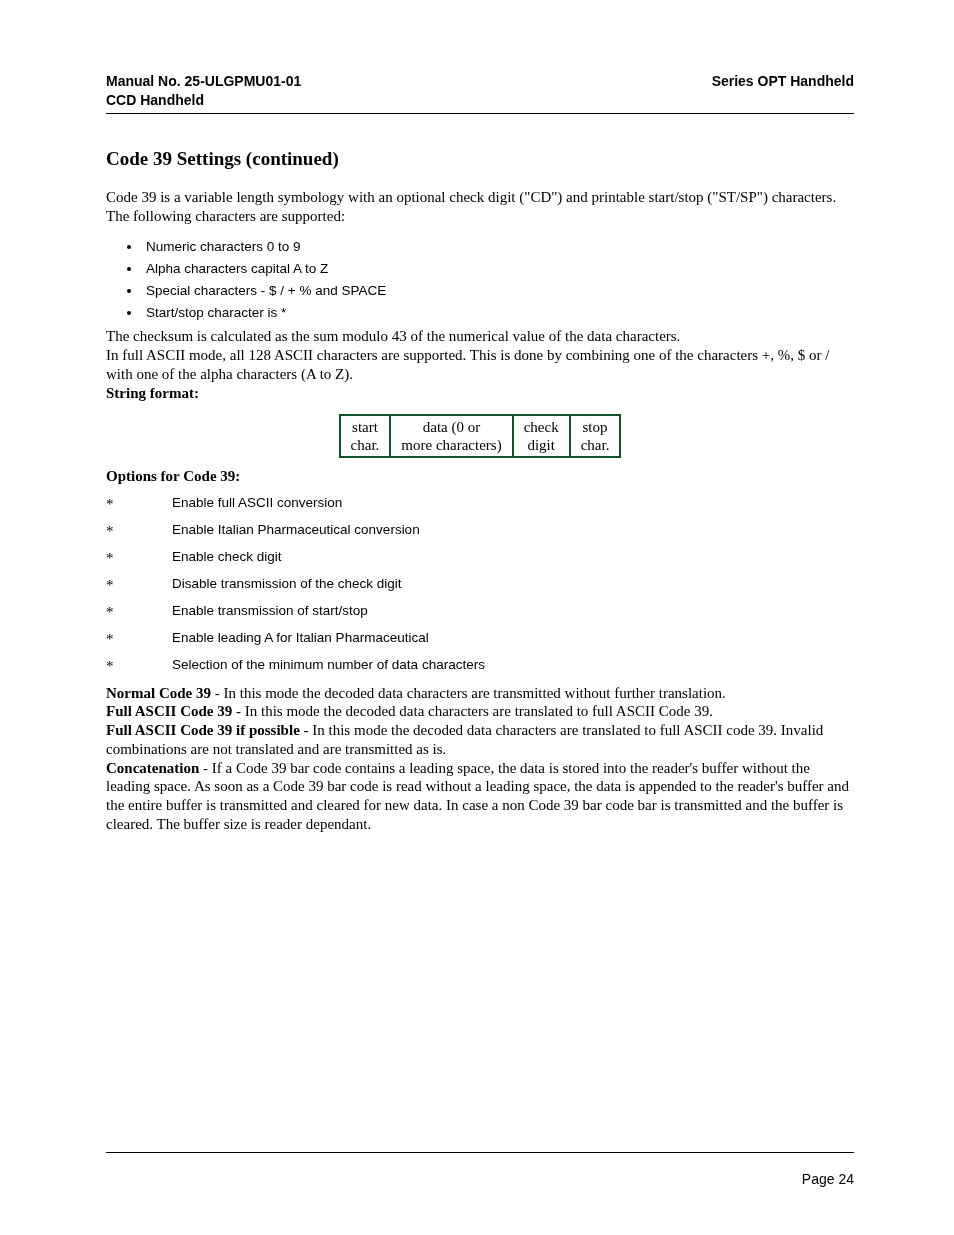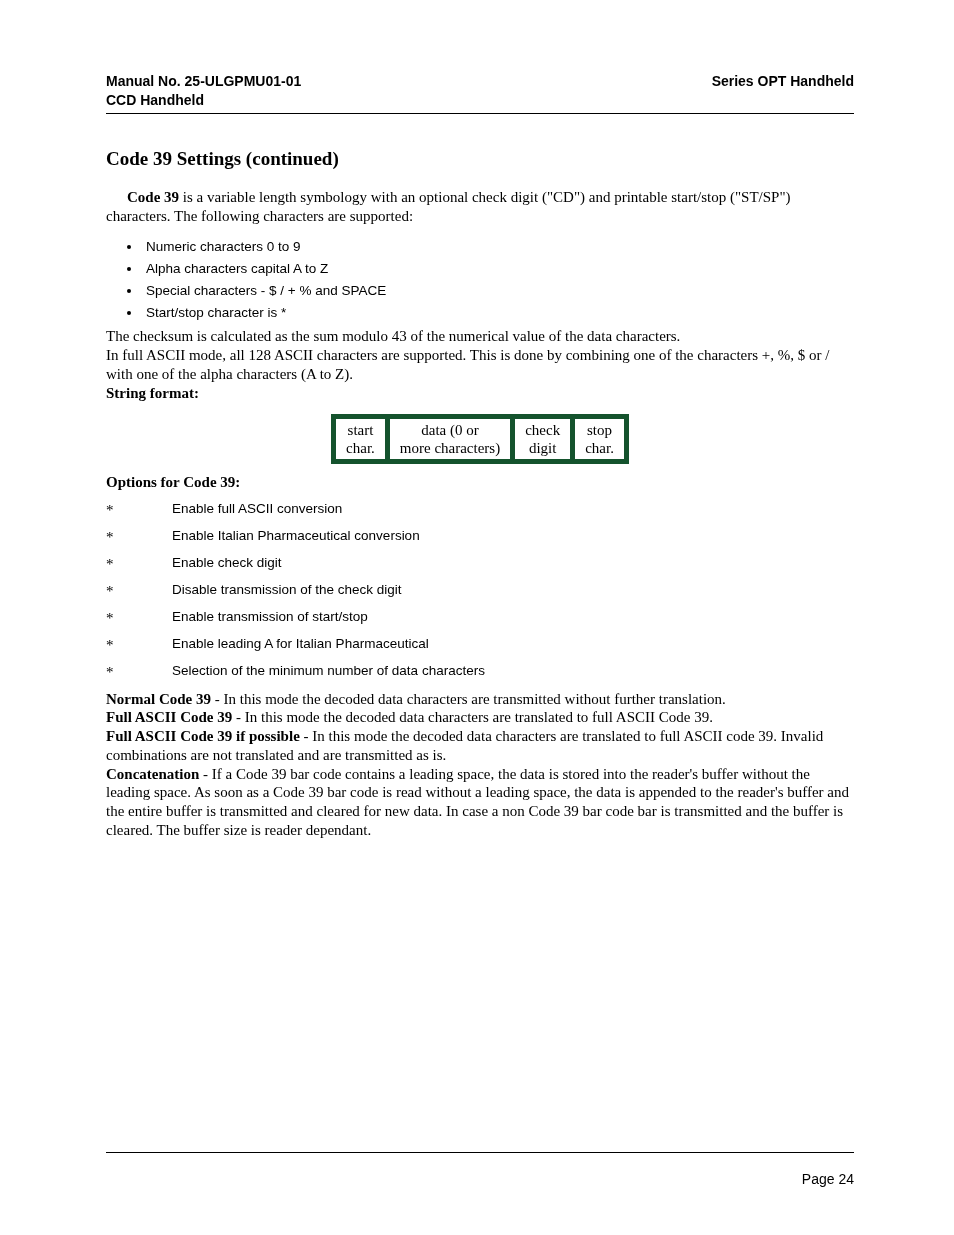--- a/index.html
+++ b/index.html
@@ -38,21 +38,21 @@
   .section-title {
     font-weight: bold;
     font-size: 19px;
     margin-top: 34px;
   }
   .para {
     font-size: 15px;
     line-height: 1.25;
     margin-top: 18px;
   }
-  .para .run-bold { font-weight: bold; margin-left: 21px; }
+  .para .run-bold { font-weight: normal; }
   ul.bullets {
     list-style: disc;
     margin: 14px 0 0 0;
     padding-left: 36px;
   }
   ul.bullets li {
     font-family: Liberation Sans, sans-serif;
     font-size: 13.5px;
     margin: 7px 0 7px 0;
     padding-left: 4px;
@@ -71,21 +71,21 @@
     display: flex;
     justify-content: center;
     margin-top: 12px;
   }
   table.string-table {
     border-collapse: collapse;
     font-size: 15px;
     text-align: center;
   }
   table.string-table td {
-    border: 5px solid #14532d;
+    border: 2px solid #14532d;
     padding: 2px 10px;
     line-height: 1.2;
   }
   .options-title {
     font-weight: bold;
     font-size: 15px;
     margin-top: 10px;
   }
   .star-list {
     margin-top: 10px;

